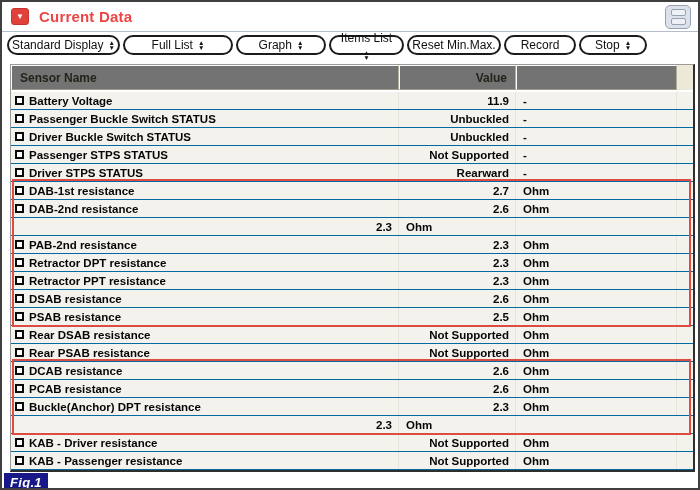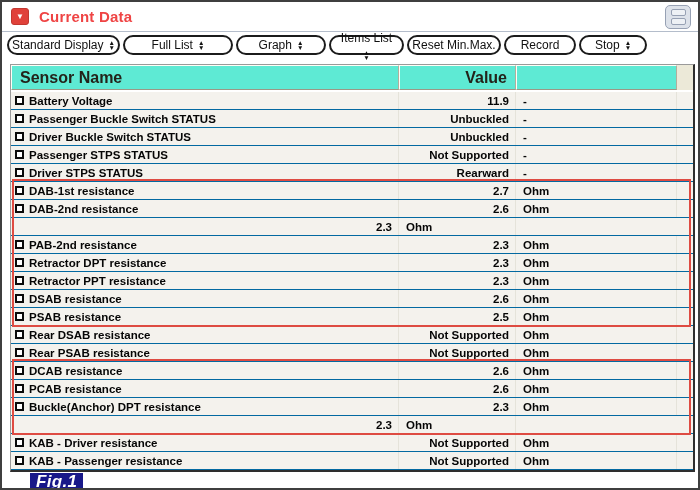--- a/index.html
+++ b/index.html
@@ -44,40 +44,40 @@
   .updown{display:flex;flex-direction:column;align-items:center;line-height:5px;font-size:6.5px;color:#111;}
   
   .grid-cols{display:grid;grid-template-columns:388px 117px 161px 1fr;}
   .table-wrap{
     position:absolute;left:8px;top:62px;width:685px;height:408px;
     border:1px solid #9a9a9a;border-right:2px solid #2e2e2e;border-bottom:2px solid #2e2e2e;
     background:#ffffff;overflow:hidden;
   }
   .thead{height:25px;background:#ece9d8;}
   .th{
-    display:flex;align-items:center;font-size:16px;font-weight:700;color:#23231a;
-    padding:0 8px;background:#5eead4;
+    display:flex;align-items:center;font-size:12px;font-weight:700;color:#23231a;
+    padding:0 8px;background:#737373;
     border-top:1px solid #fffef6;border-left:1px solid #fffef6;
     border-right:1px solid #b2ae9c;border-bottom:1px solid #9c9886;
   }
   .th.val{justify-content:flex-end;}
   .tbody{position:relative;margin-top:2px;}
   .row{height:18px;background:#f4f2ed;border-bottom:1px solid #0369a1;}
   .cell{display:flex;align-items:center;font-size:11.5px;font-weight:700;color:#060606;overflow:hidden;white-space:nowrap;}
   .cell.name{padding-left:4px;border-right:1px solid #e5e3da;}
   .cell.value{justify-content:flex-end;padding-right:6px;border-right:1px solid #e5e3da;}
   .cell.unit{padding-left:7px;border-right:1px solid #e5e3da;}
   .cell.tail{border-right:none;}
   .cbox{width:9px;height:9px;border:2px solid #0a0a0a;background:#ffffff;margin-right:5px;flex:0 0 auto;}
   .hl-box{position:absolute;left:1px;right:2px;border:2px solid #de4b42;pointer-events:none;}
   
   .fig-label{
     position:absolute;left:2px;top:471px;height:18px;padding:0 6px;
-    background:#181889;color:#ffffff;font-size:17px;font-weight:700;font-style:italic;
-    display:flex;align-items:center;letter-spacing:.3px;margin-left:26px;
+    background:#181889;color:#ffffff;font-size:13px;font-weight:700;font-style:italic;
+    display:flex;align-items:center;letter-spacing:.3px;
   }
 </style>
 </head>
 <body>
 
 <div class="screen">
 
   <div class="titlebar">
     <div class="title-badge">▼</div>
     <div class="title-text">Current Data</div>

